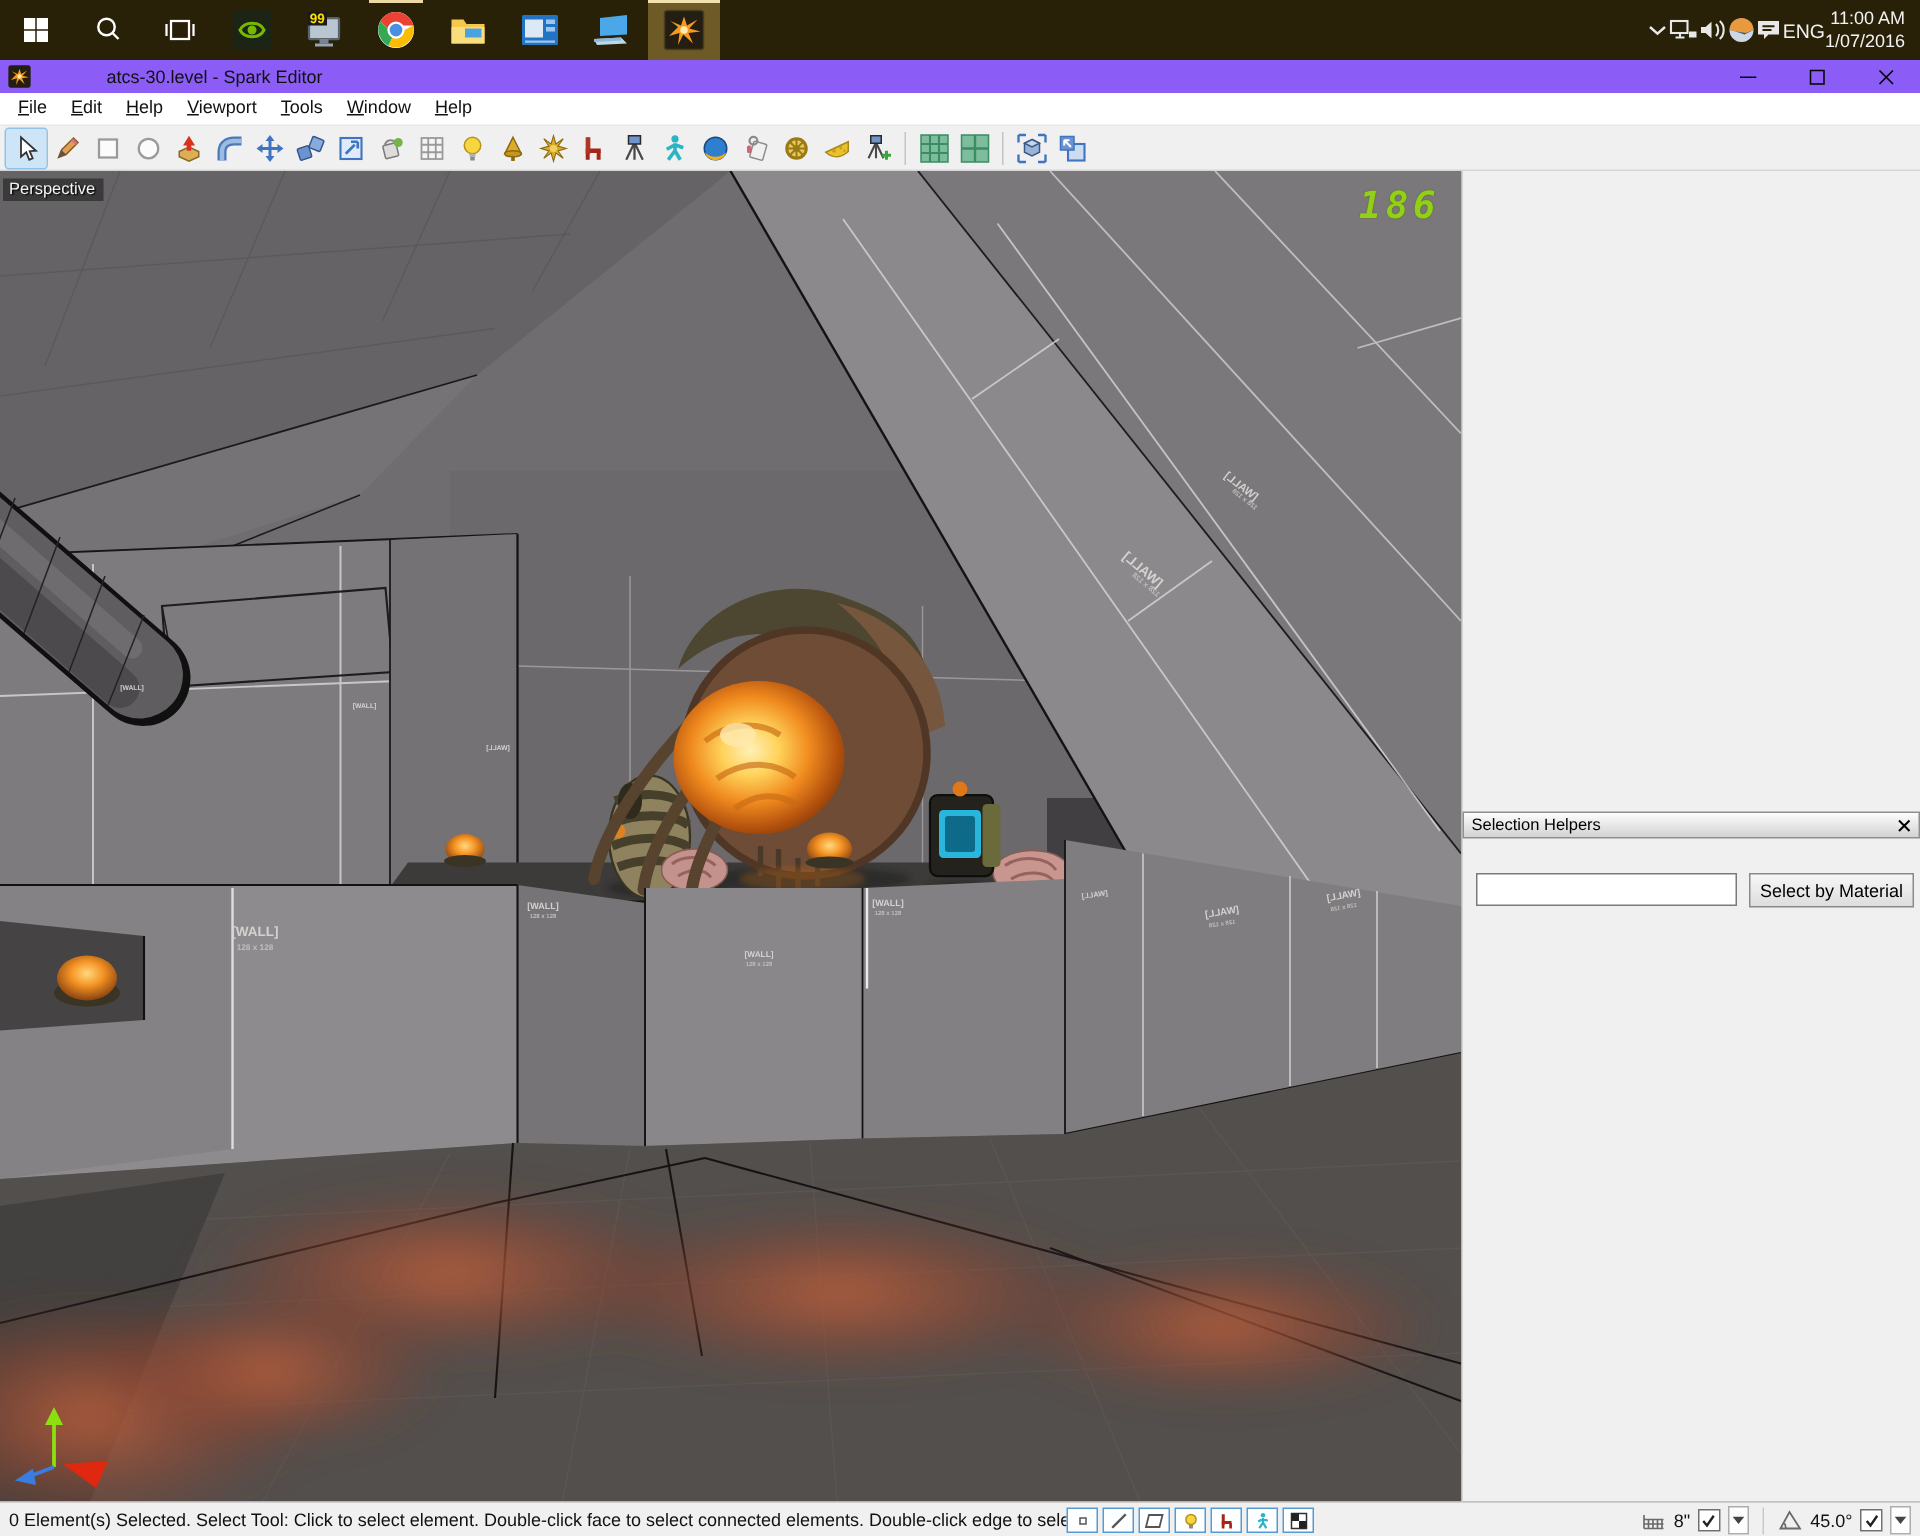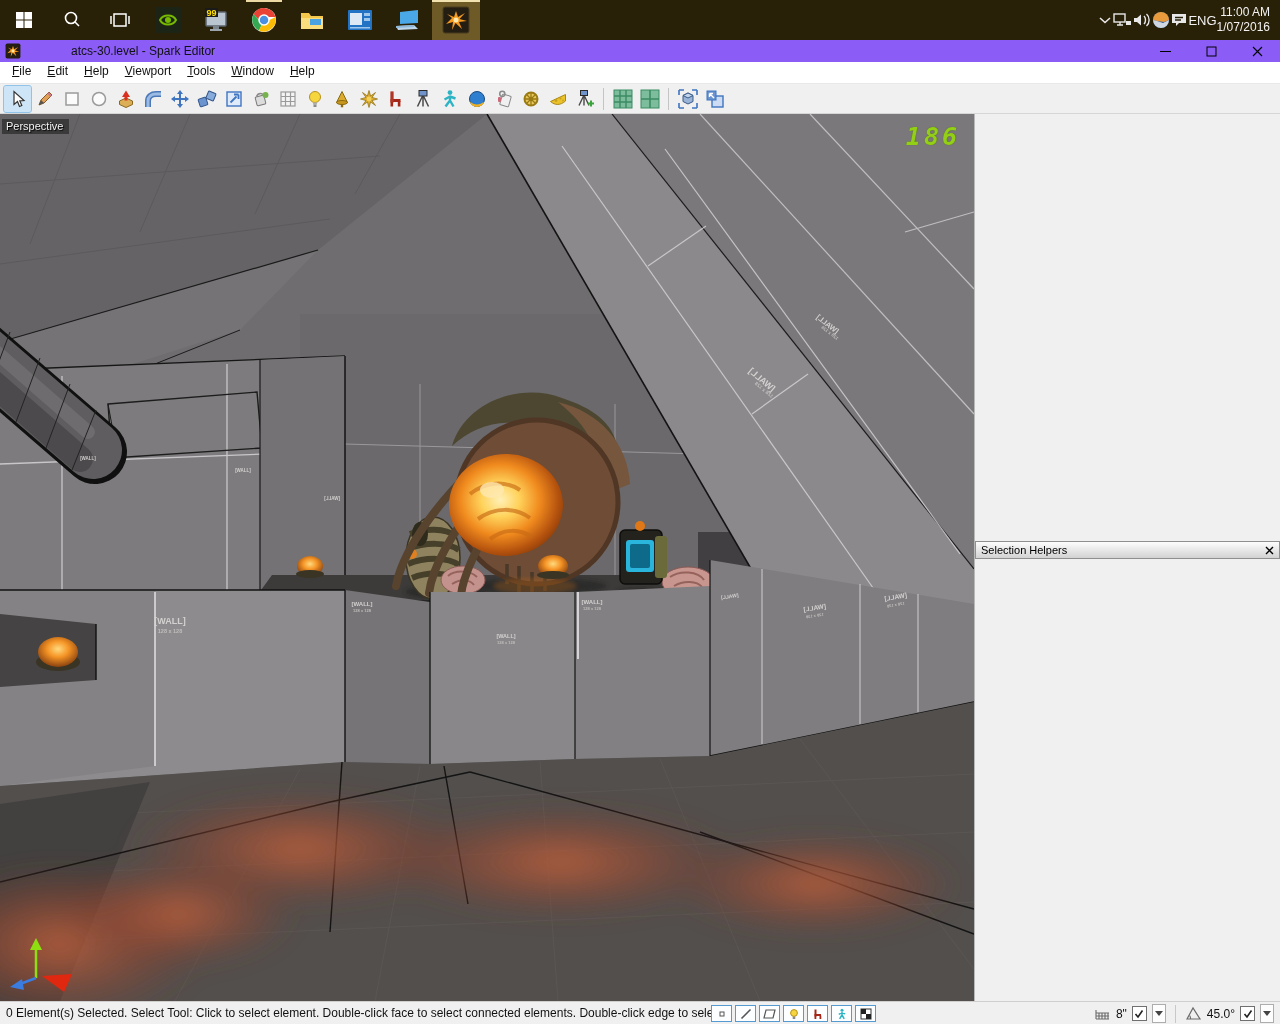--- a/index.html
+++ b/index.html
@@ -645,20 +645,24 @@
 <div id="rightpanel" class="abs">
   <div style="height:427px"></div>
   <div class="phdr">
     <span class="ptitle">Selection Helpers</span>
     <span class="pclose">
         <svg width="9" height="9" viewBox="0 0 9 9">
           <path d="M1 1 L8 8 M8 1 L1 8" stroke="#000" stroke-width="1.4"></path>
         </svg>
       </span>
   </div>
+  <div id="sel-helpers-row">
+    <input id="sel-input" type="text" value="" style="">
+    <button id="sel-btn">Select by Material</button>
+  </div>
 </div>
 
 <div id="statusbar" class="abs">
   <span id="status-msg">0 Element(s) Selected. Select Tool: Click to select element. Double-click face to select connected elements. Double-click edge to sele...</span>
   <div id="status-toggles">
     <div class="stgl">
         <svg width="12" height="12" viewBox="0 0 12 12">
           <rect x="4" y="4" width="4" height="4" fill="#fff" stroke="#555"></rect>
         </svg>
       </div>

